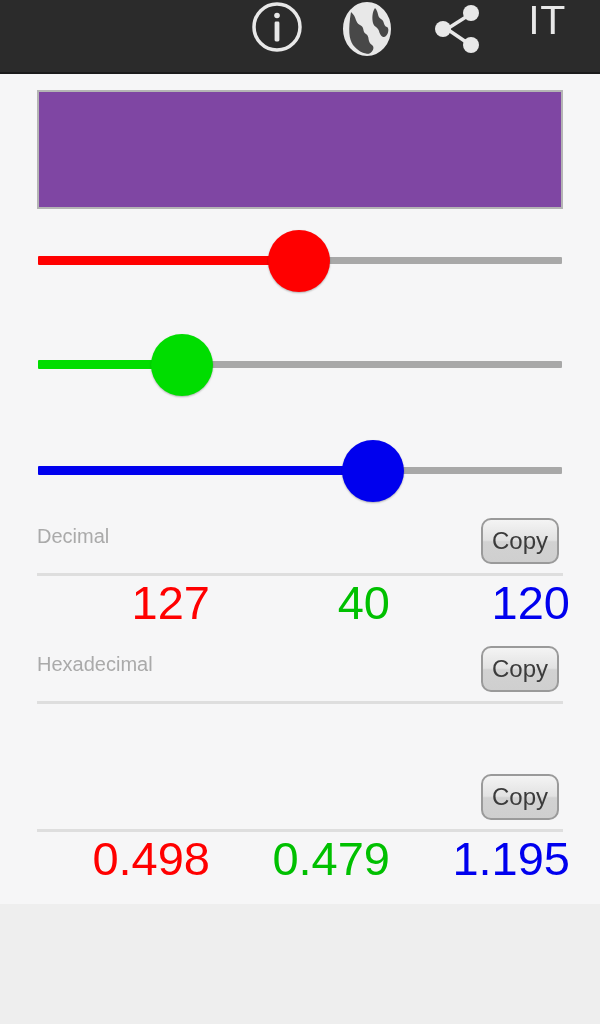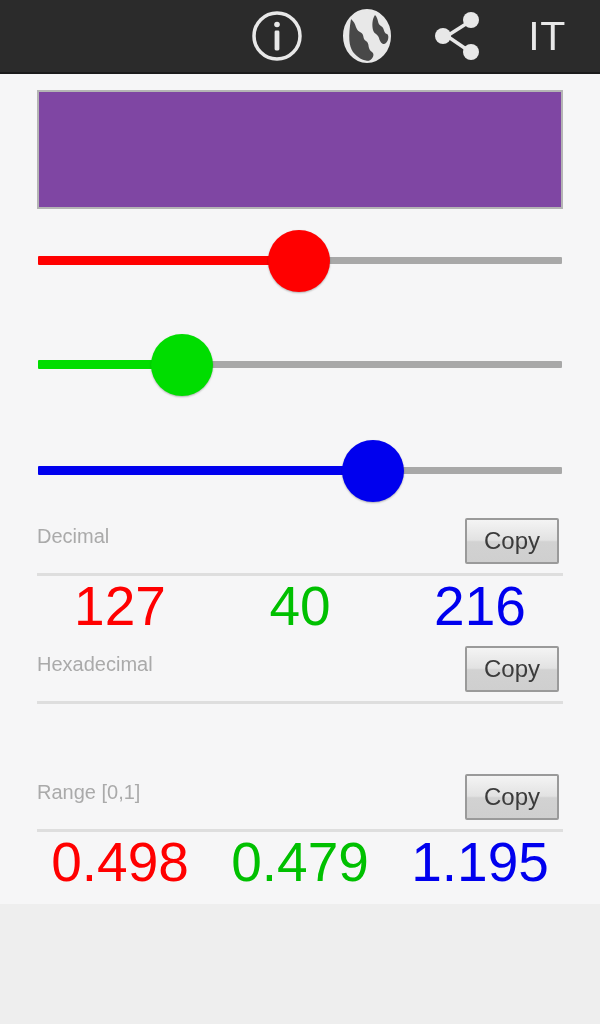--- a/index.html
+++ b/index.html
@@ -38,21 +38,20 @@
   }
   .appbar-actions {
     display: flex;
     align-items: center;
     gap: 0px;
   }
   .action {
     width: 90px;
     height: 72px;
     display: flex;
-    align-items: center;
     justify-content: center;
     cursor: pointer;
   }
   .action svg { display: block; }
   .lang-label {
     color: #e8e8e8;
     font-size: 41px;
     font-weight: 400;
     letter-spacing: 0.5px;
     line-height: 1;
@@ -138,25 +137,25 @@
     top: 6px;
     font-size: 20px;
     color: #aaaaaa;
     line-height: 1;
     white-space: nowrap;
   }
   .copy-btn {
     position: absolute;
     right: 4px;
     top: -2px;
-    width: 94px;
+    width: 78px;
     height: 46px;
     background: linear-gradient(to bottom, #f4f4f4 0%, #e2e2e2 48%, #d2d2d2 52%, #cfcfcf 100%);
     border: 2px solid #9a9a9a;
-    border-radius: 2px;
+    border-radius: 10px;
     box-sizing: border-box;
     color: #3b3b3b;
     font-size: 24px;
     display: flex;
     align-items: center;
     justify-content: center;
     cursor: pointer;
   }
   .row-rule {
     position: absolute;
@@ -168,22 +167,22 @@
   }
   .row-values {
     position: absolute;
     left: 30px;
     top: 58px;
     width: 540px;
     display: flex;
   }
   .val {
     flex: 1 1 33.333%;
-    text-align: center;
-    font-size: 55px;
+    text-align: right;
+    font-size: 47px;
     line-height: 1.05;
     white-space: nowrap;
   }
   .val.r { color: #ff0000; }
   .val.g { color: #00c000; }
   .val.b { color: #0000ee; }
 
   .tail {
     position: absolute;
     left: 0;
@@ -267,35 +266,34 @@
 
     <div class="row" id="row-decimal">
       <div class="row-head">
         <div class="row-label" style="color: rgb(170, 170, 170);">Decimal</div>
         <div class="copy-btn">Copy</div>
       </div>
       <div class="row-rule"></div>
       <div class="row-values">
         <div class="val r" style="color: rgb(255, 0, 0);">127</div>
         <div class="val g" style="color: rgb(0, 192, 0);">40</div>
-        <div class="val b" style="color: rgb(0, 0, 238);">216</div>
+        <div class="val b" style="color: rgb(0, 0, 238);">120</div>
       </div>
     </div>
 
     <div class="row" id="row-hexadecimal">
       <div class="row-head">
         <div class="row-label" style="color: rgb(170, 170, 170);">Hexadecimal</div>
         <div class="copy-btn">Copy</div>
       </div>
       <div class="row-rule"></div>
     </div>
 
     <div class="row" id="row-range">
       <div class="row-head">
-        <div class="row-label" style="color: rgb(170, 170, 170);">Range [0,1]</div>
         <div class="copy-btn">Copy</div>
       </div>
       <div class="row-rule"></div>
       <div class="row-values">
         <div class="val r" style="color: rgb(255, 0, 0);">0.498</div>
         <div class="val g" style="color: rgb(0, 192, 0);">0.479</div>
         <div class="val b" style="color: rgb(0, 0, 238);">1.195</div>
       </div>
     </div>
 

